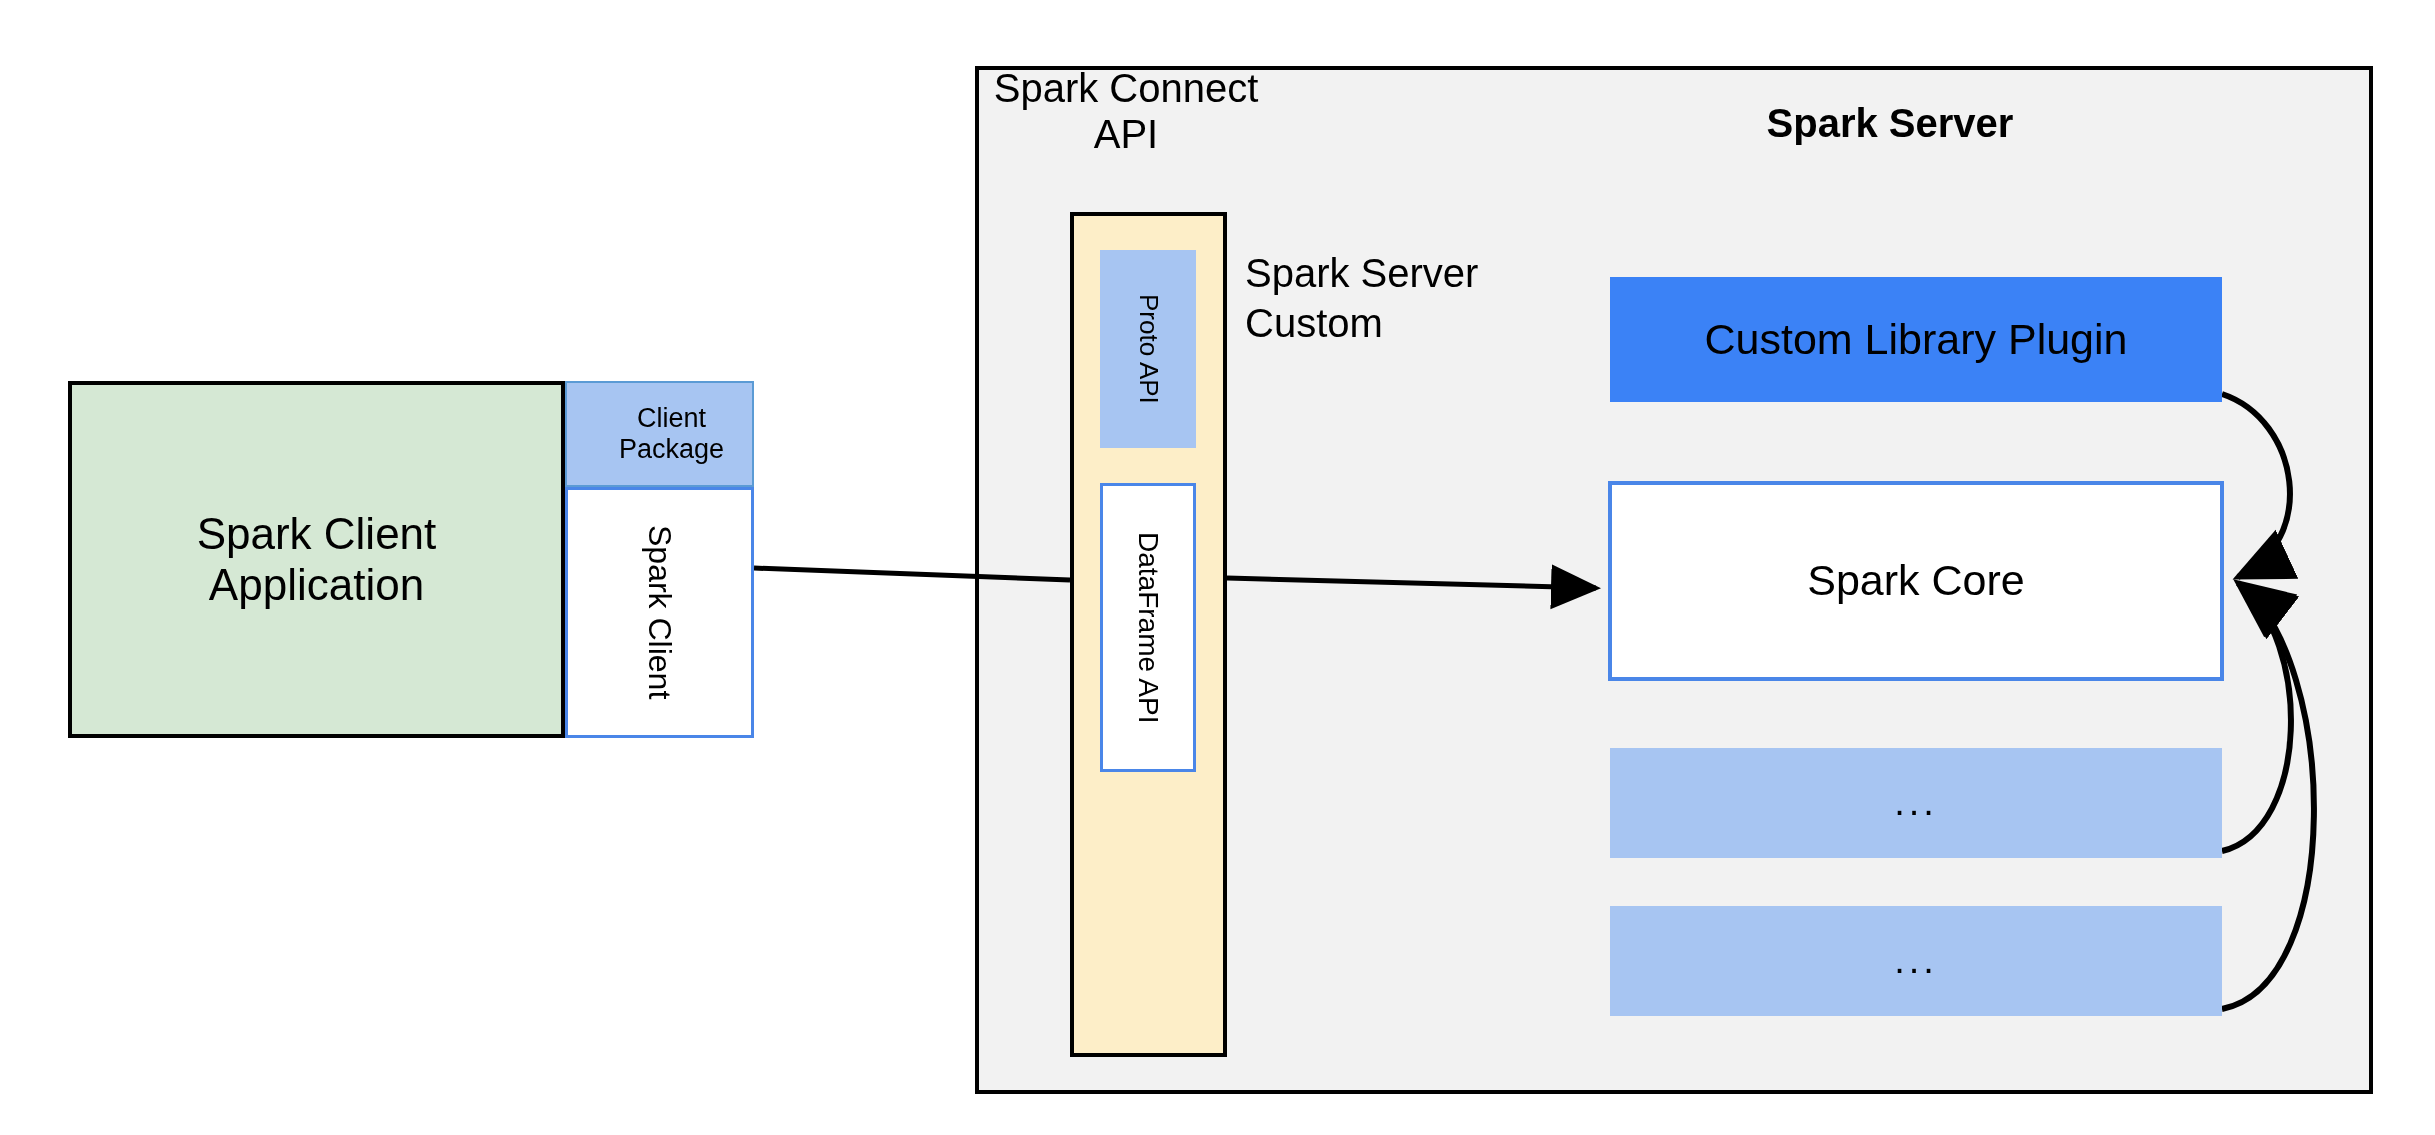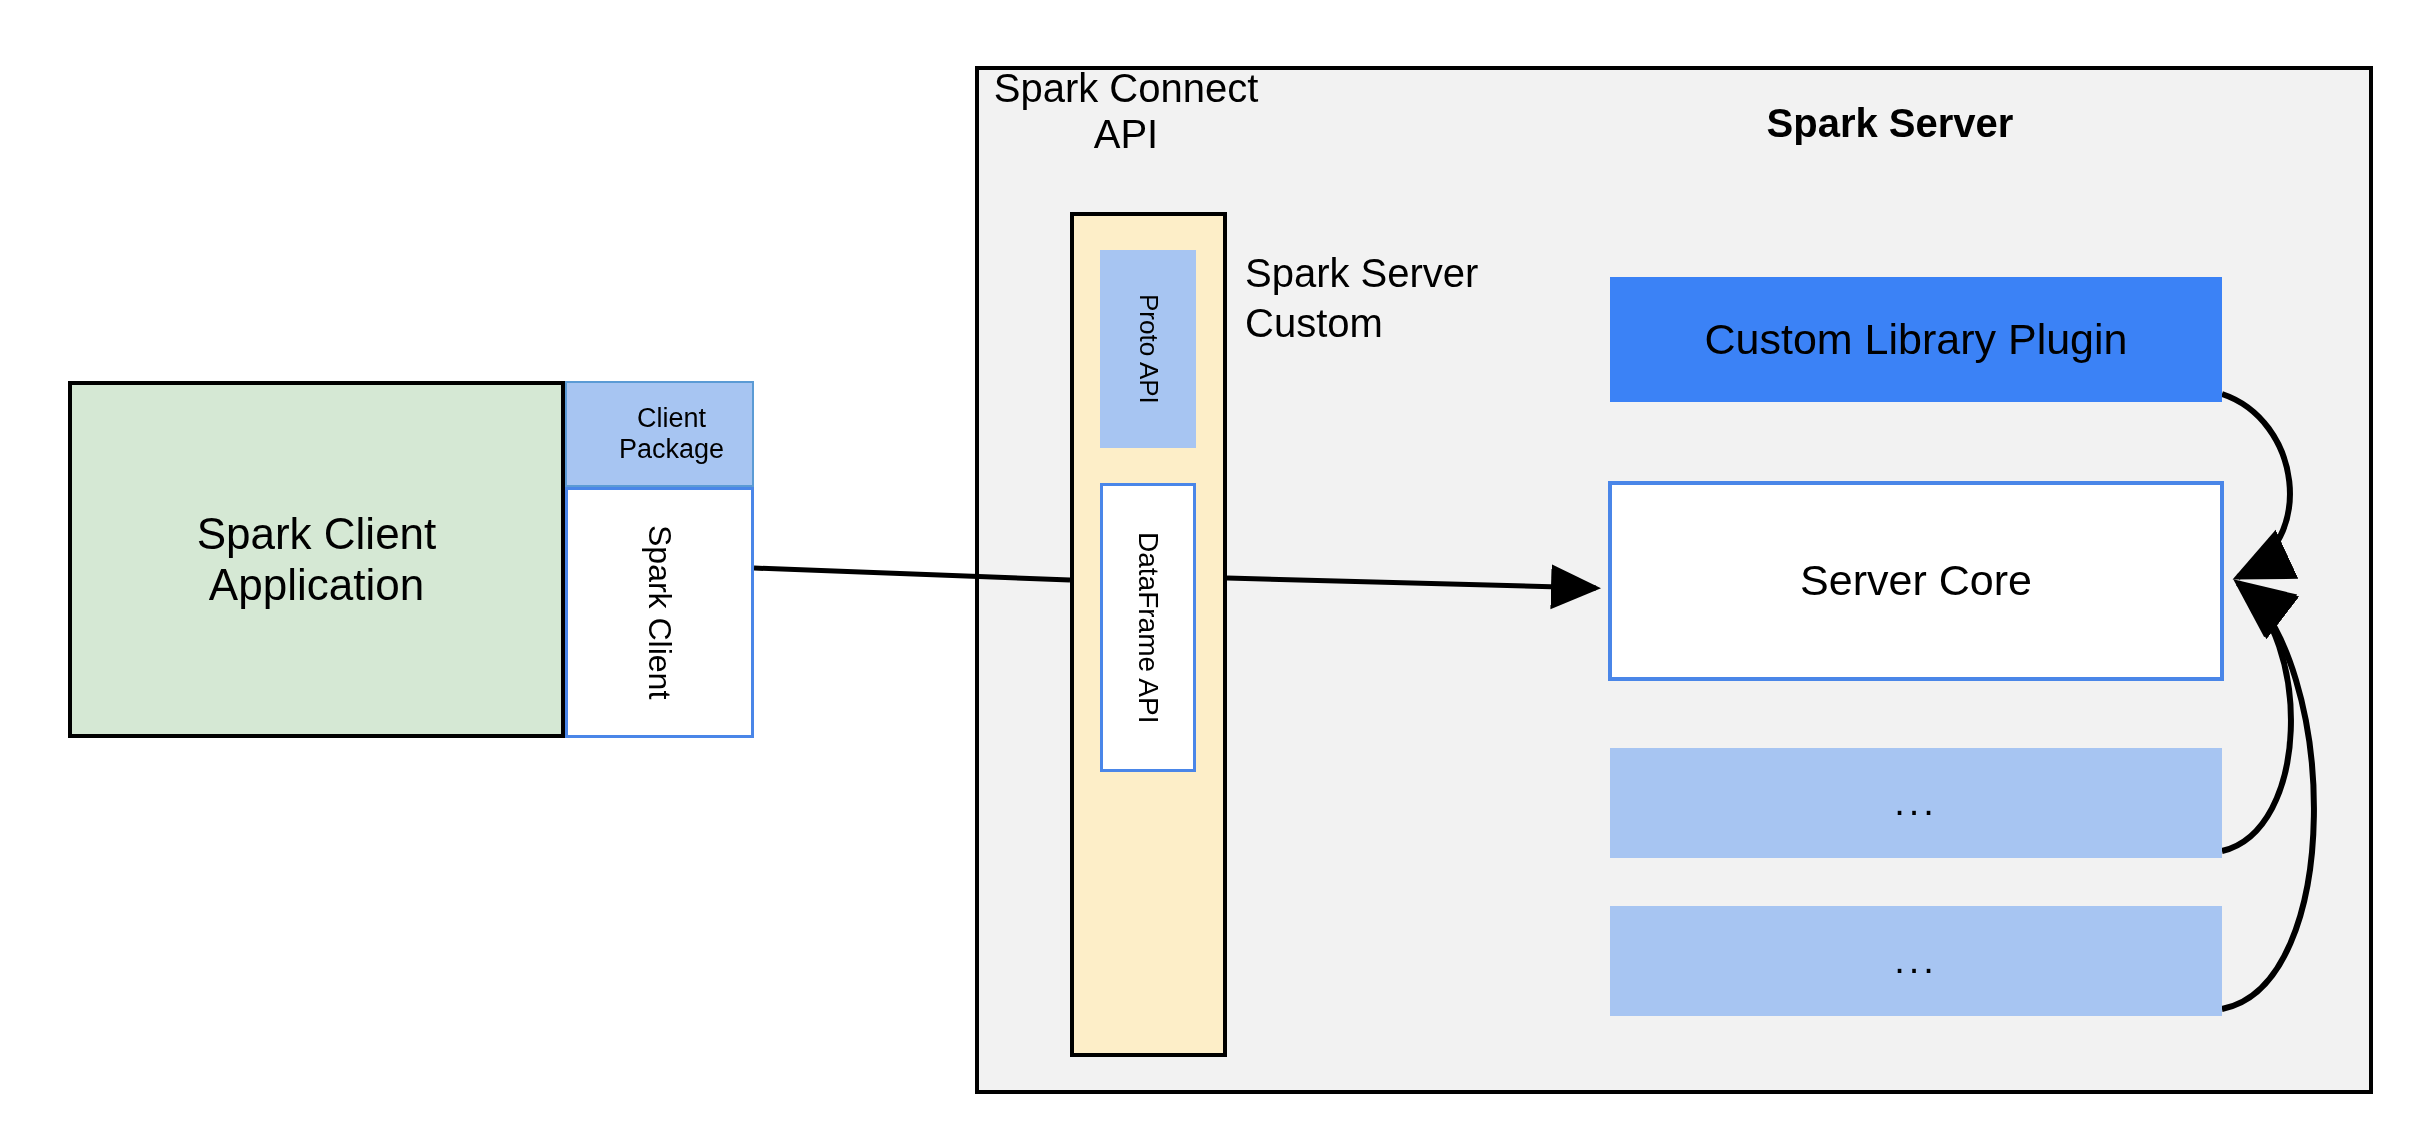--- a/index.html
+++ b/index.html
@@ -242,21 +242,21 @@
 
   <div class="box" id="dataframe-api">
     <span class="vertical-text">DataFrame API</span>
   </div>
 
   <div class="box" id="custom-library-plugin">
     <span>Custom Library Plugin</span>
   </div>
 
   <div class="box" id="spark-core">
-    <span>Server Core</span>
+    <span>Spark Core</span>
   </div>
 
   <div class="box" id="ellipsis-box-1">
     <span>...</span>
   </div>
 
   <div class="box" id="ellipsis-box-2">
     <span>...</span>
   </div>
 

